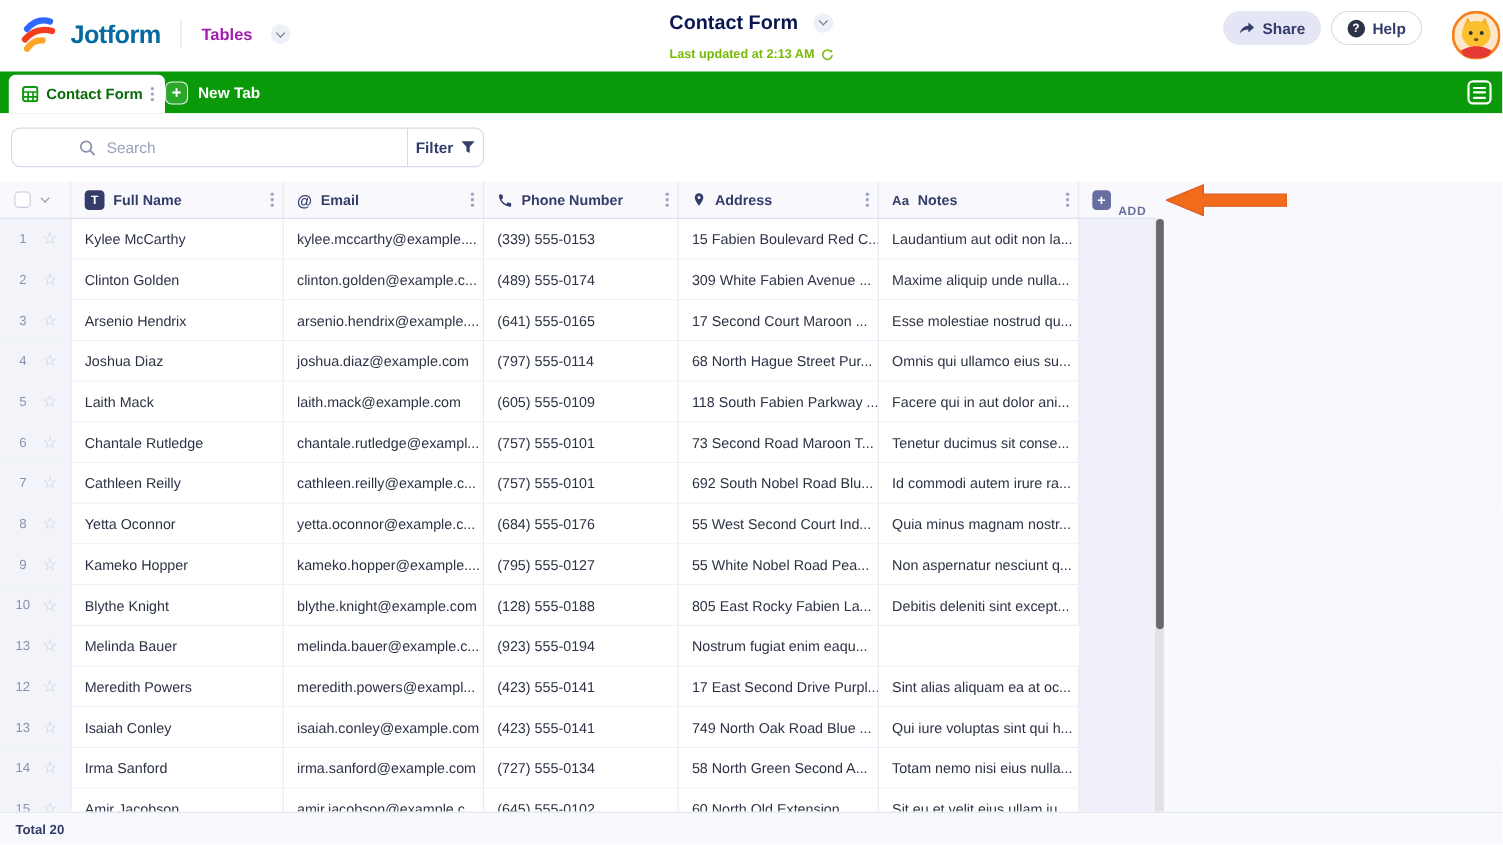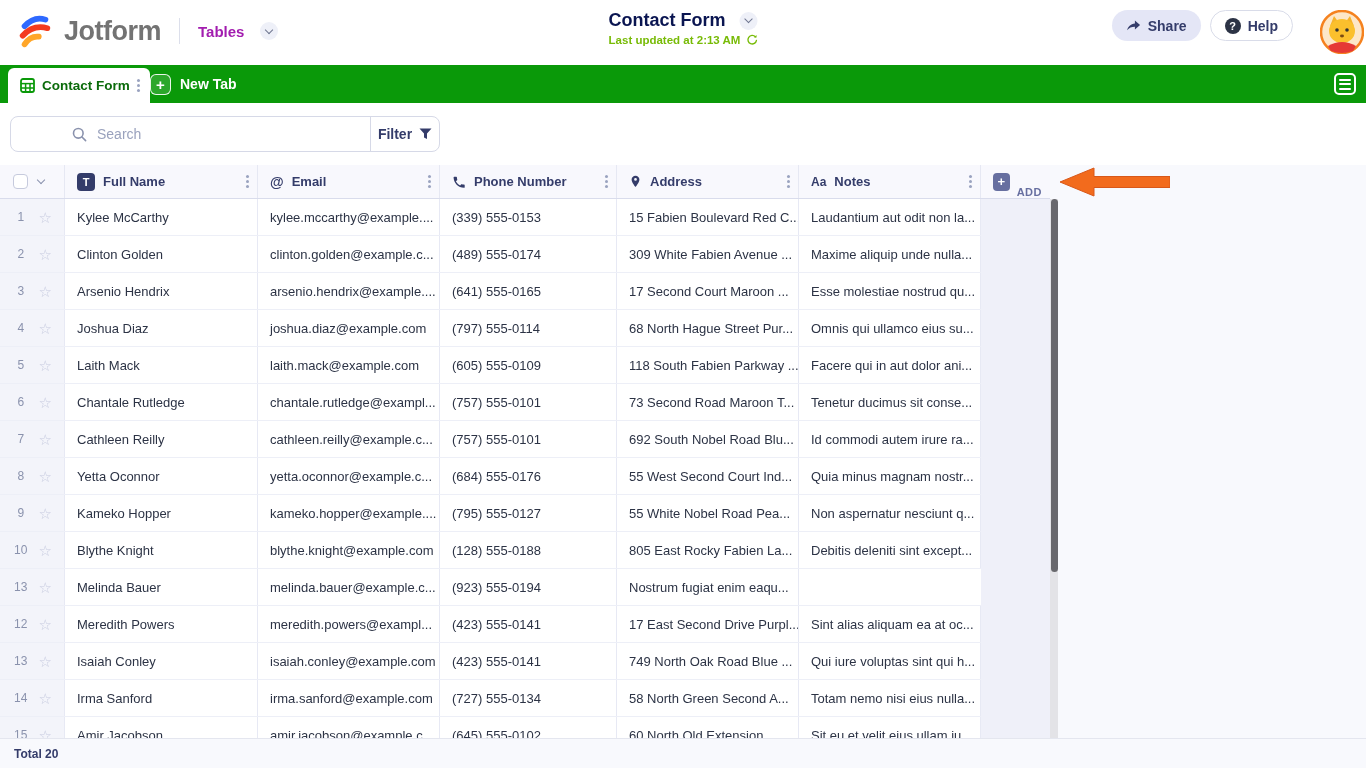--- a/index.html
+++ b/index.html
@@ -3,29 +3,29 @@
 <meta charset="utf-8">
 <style>
   * { margin:0; padding:0; box-sizing:border-box; }
   html,body { width:1366px; height:768px; }
   body { font-family:"Liberation Sans", sans-serif; background:#fff; }
   .app { position:relative; width:1366px; height:768px; overflow:hidden; background:#fff; }
 
   
   .tophdr { position:absolute; top:0; left:0; right:0; height:65px; background:#fff; }
   .logo-group { position:absolute; left:16px; top:12px; display:flex; align-items:center; gap:10px; }
-  .logo-text { font-size:27px; font-weight:800; color:#737373; letter-spacing:-0.5px; }
+  .logo-text { font-size:23px; font-weight:800; color:#0369a1; letter-spacing:-0.5px; }
   .hdr-divider { width:1px; height:26px; background:#dcdfeb; margin:0 8px; }
   .tables-label { font-size:15px; font-weight:600; color:#a21caf; }
   .chev-circle { width:18px; height:18px; border-radius:50%; background:#eef0f8; display:inline-flex; align-items:center; justify-content:center; margin-left:6px; }
   .chev { width:6px; height:6px; border-right:1.6px solid #6f7690; border-bottom:1.6px solid #6f7690; transform:rotate(45deg); margin-top:-3px; }
   .title-group { position:absolute; left:50%; transform:translateX(-50%); top:10px; text-align:center; }
   .title-row { display:flex; align-items:center; justify-content:center; gap:8px; }
   .page-title { font-size:18px; font-weight:700; color:#0a1551; }
-  .subtitle-row { margin-top:3px; display:flex; align-items:center; justify-content:center; gap:5px; color:#78bb07; font-size:11.5px; font-weight:600; }
+  .subtitle-row { margin-top:13px; display:flex; align-items:center; justify-content:center; gap:5px; color:#78bb07; font-size:11.5px; font-weight:600; }
   .hdr-right { position:absolute; right:2px; top:10px; display:flex; gap:9px; }
   .pill { height:31px; border-radius:16px; display:flex; align-items:center; gap:7px; padding:0 14px; font-size:14px; font-weight:700; color:#343c6a; cursor:pointer; }
   .pill.share { background:#e4e6f6; }
   .pill.help { background:#fff; border:1px solid #d9dce9; }
   .qmark { width:16px; height:16px; border-radius:50%; background:#2c3345; color:#fff; font-size:11px; font-weight:700; display:inline-flex; align-items:center; justify-content:center; }
   .avatar { width:44px; height:44px; border-radius:50%; margin-left:18px; cursor:pointer; }
 
   
   .tabbar { position:absolute; top:65px; left:0; right:0; height:38px; background:#0a9909; }
   .tab-active { position:absolute; left:8px; bottom:0; height:35px; background:#fff; border-radius:6px 6px 0 0; display:flex; align-items:center; gap:7px; padding:0 10px 0 12px; cursor:pointer; }

